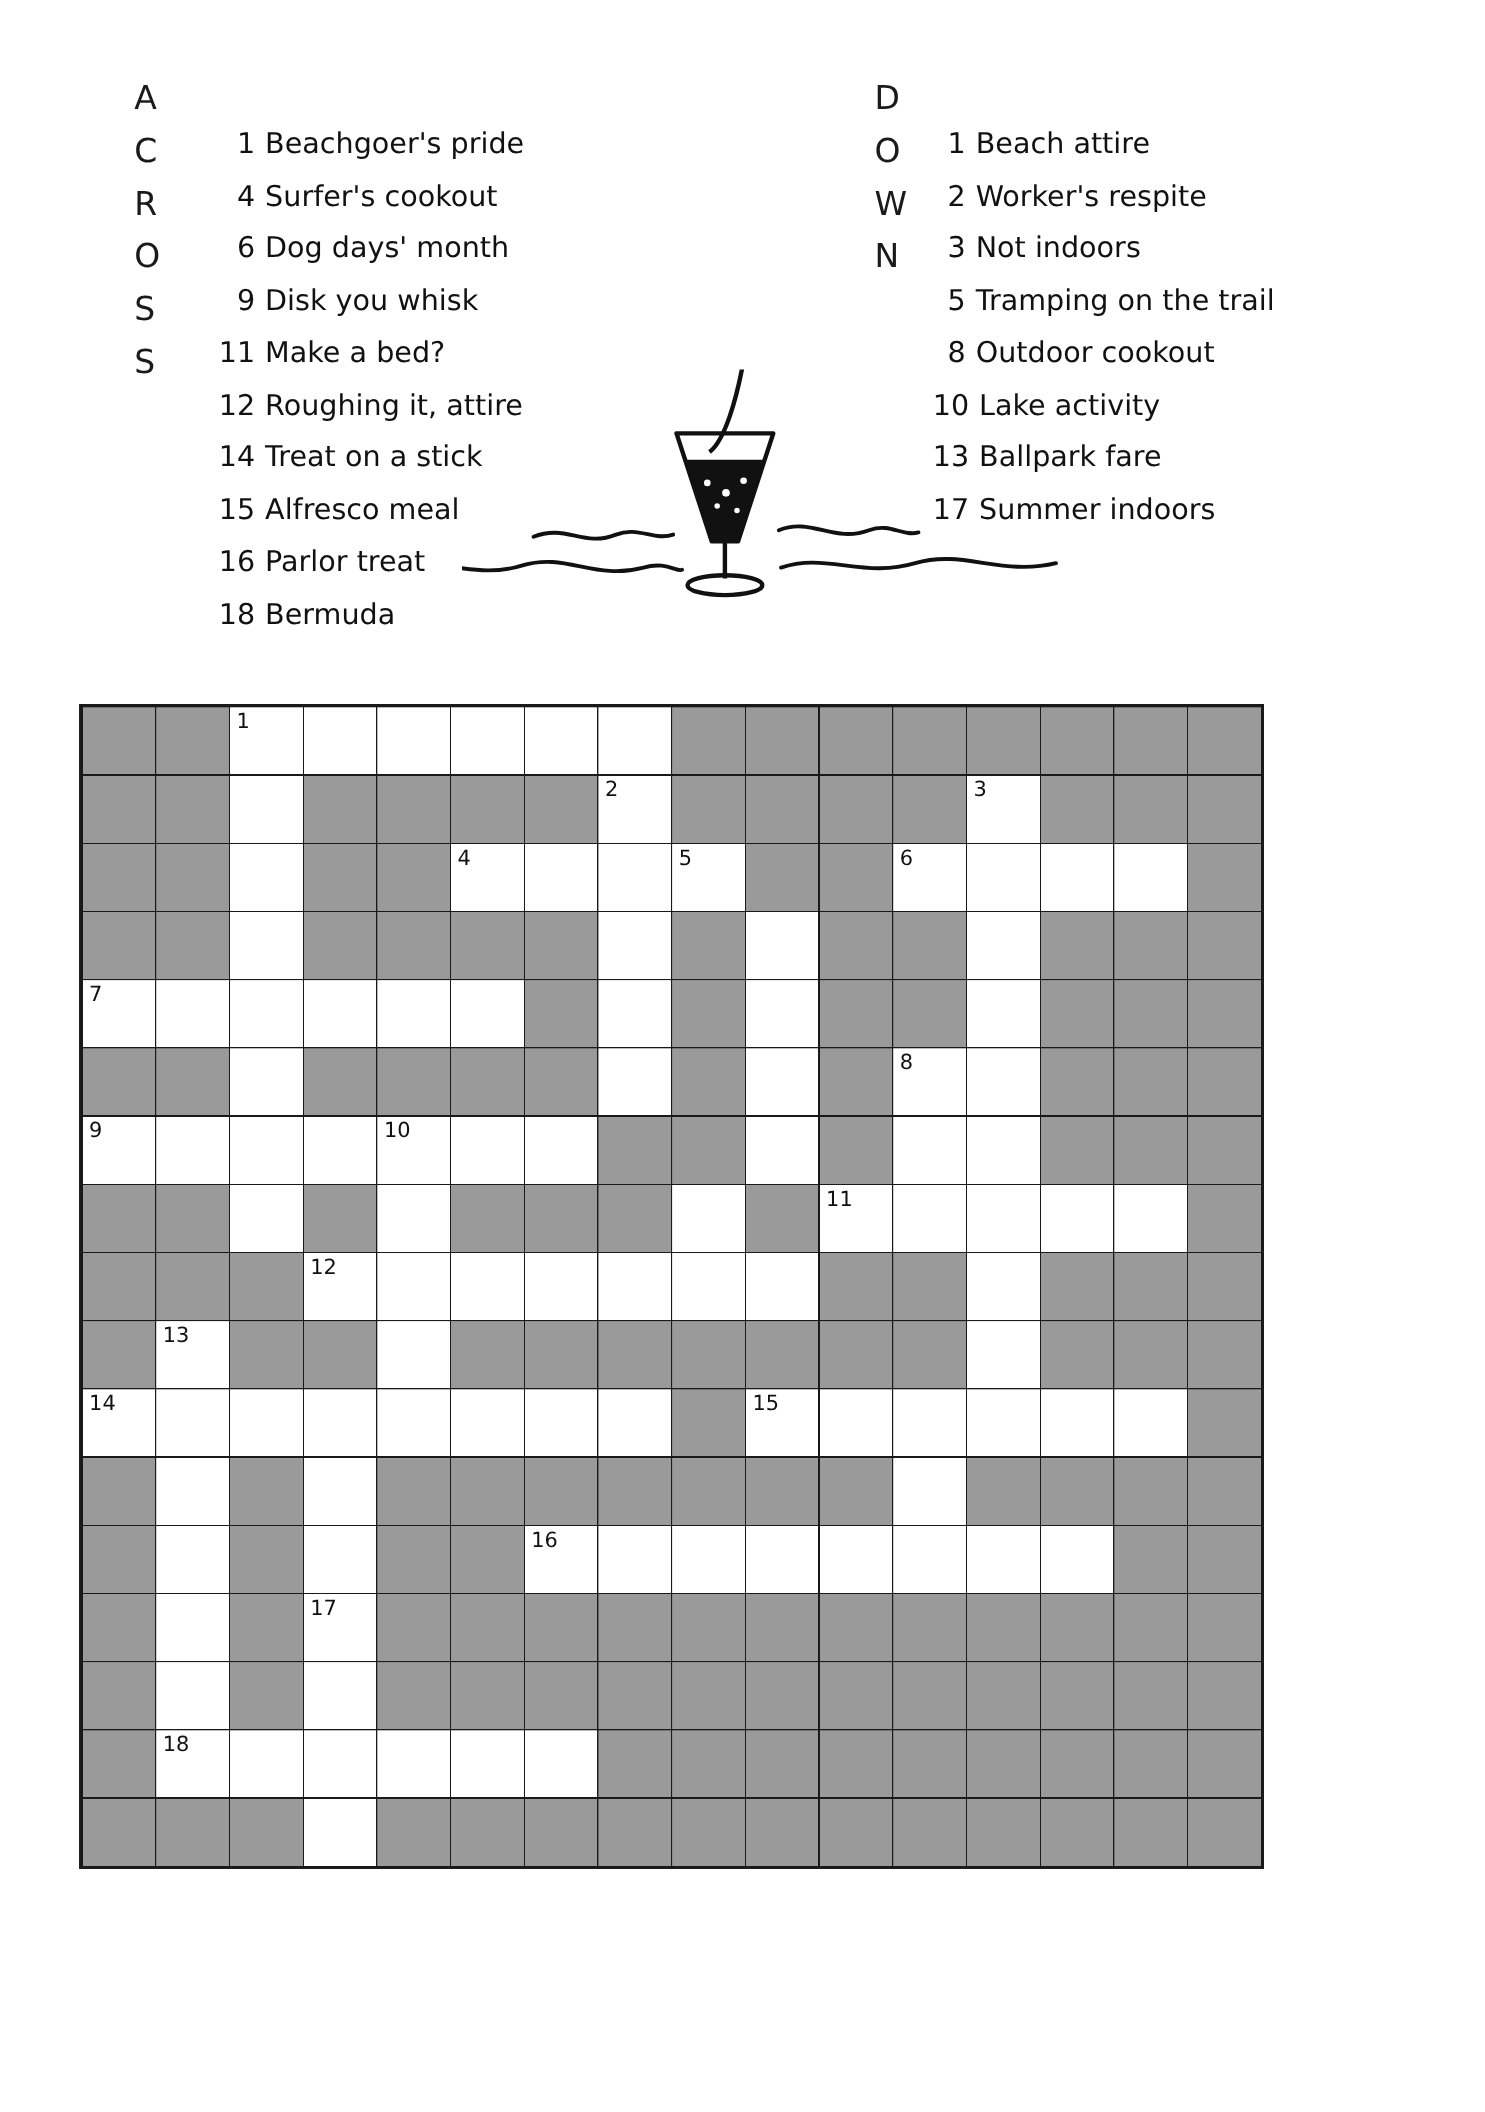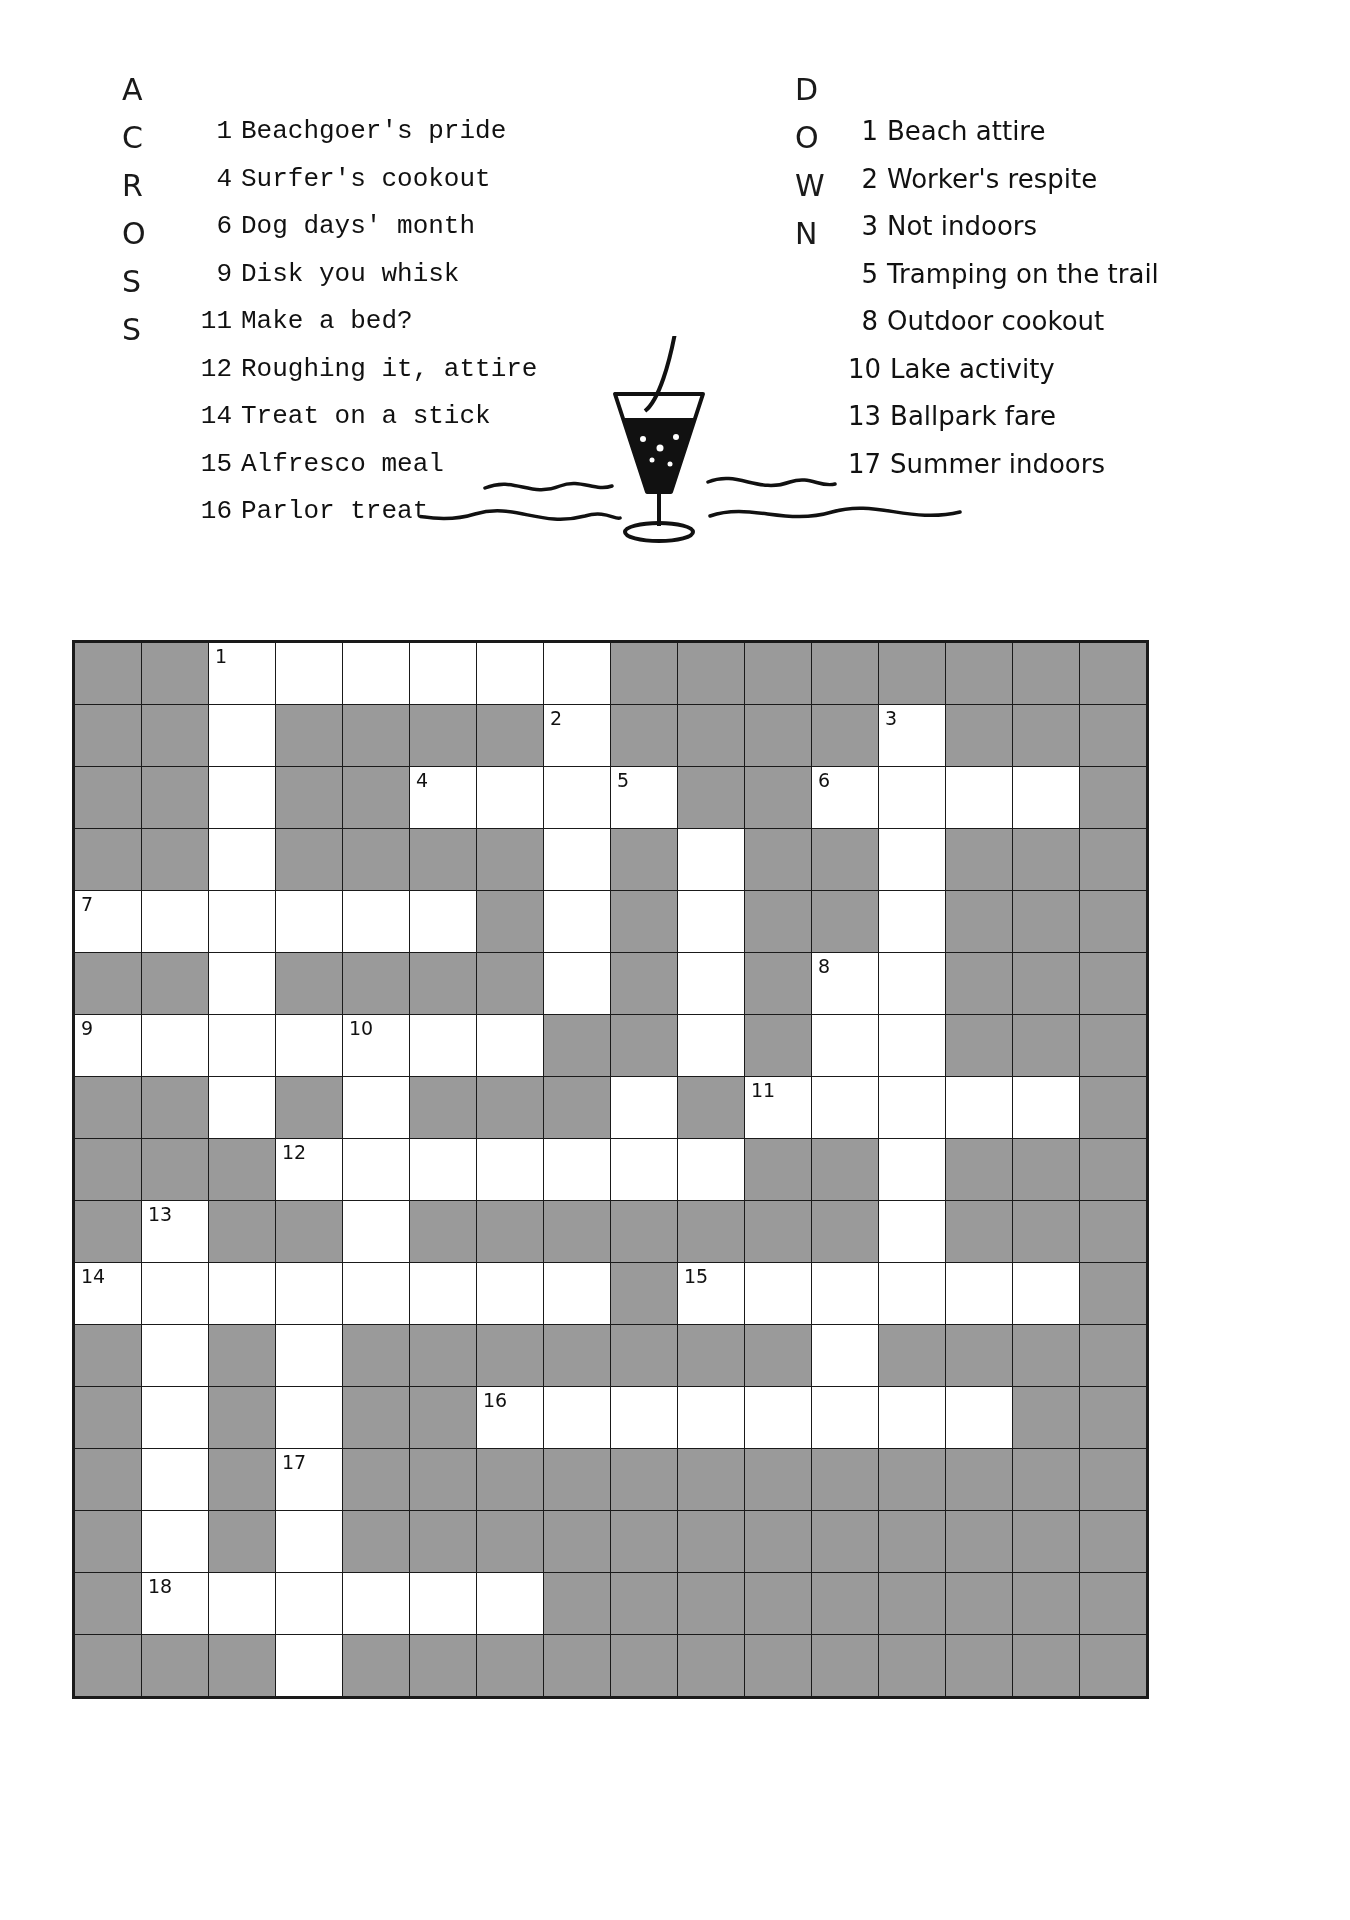--- a/index.html
+++ b/index.html
@@ -59,21 +59,20 @@
   .clue-list {
     position: absolute;
     font-size: 26px;
     line-height: 47.5px;
     color: #111111;
   }
   .clue-list.across {
     left: 198px;
     top: 62px;
     width: 470px;
-    font-family: Liberation Mono, monospace;
   }
   .clue-list.down {
     left: 848px;
     top: 62px;
     width: 420px;
   }
   .clue {
     white-space: nowrap;
   }
   .clue .num {
@@ -147,20 +146,21 @@
     <div class="clue-list across">
         <div class="clue"><span class="num">1</span><span>Beachgoer's pride</span></div>
         <div class="clue"><span class="num">4</span><span>Surfer's cookout</span></div>
         <div class="clue"><span class="num">6</span><span>Dog days' month</span></div>
         <div class="clue"><span class="num">9</span><span>Disk you whisk</span></div>
         <div class="clue"><span class="num">11</span><span>Make a bed?</span></div>
         <div class="clue"><span class="num">12</span><span>Roughing it, attire</span></div>
         <div class="clue"><span class="num">14</span><span>Treat on a stick</span></div>
         <div class="clue"><span class="num">15</span><span>Alfresco meal</span></div>
         <div class="clue"><span class="num">16</span><span>Parlor treat</span></div>
+        <div class="clue"><span class="num">18</span><span>Bermuda</span></div>
       </div>
 
     <div class="down-label">
         <div>D</div>
         <div>O</div>
         <div>W</div>
         <div>N</div>
       </div>
     <div class="clue-list down">
         <div class="clue"><span class="num">1</span><span>Beach attire</span></div>

